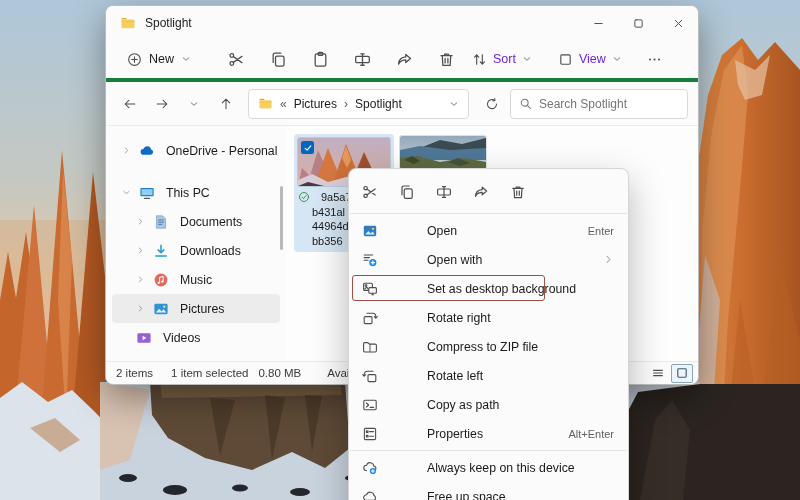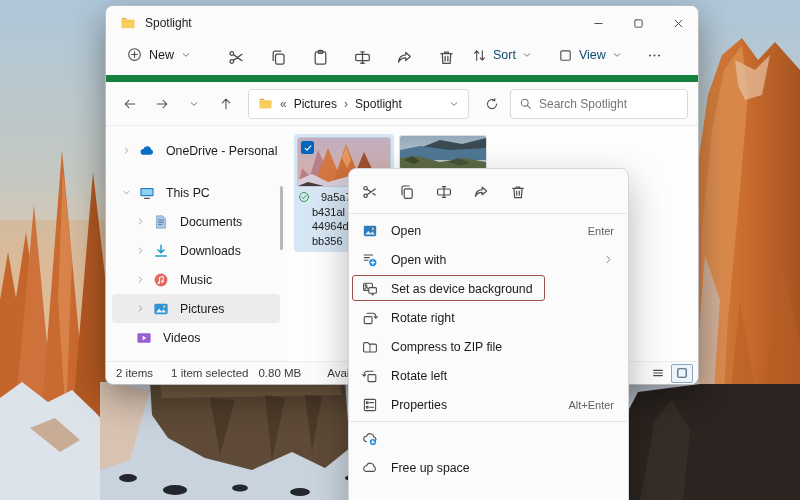--- a/index.html
+++ b/index.html
@@ -16,30 +16,30 @@
   .window { position:absolute; left:105px; top:5px; width:594px; height:380px;
     background:#fbfbfb; border:1px solid #bcbcbc; border-radius:8px;
     box-shadow:0 12px 34px rgba(0,0,0,.38); z-index:10; overflow:hidden; display:flex; flex-direction:column; }
   .titlebar { height:34px; display:flex; align-items:center; padding-left:14px; background:#fbfbfb; }
   .titlebar .ticon { width:16px; height:16px; margin-right:9px; }
   .ttitle { font-size:12px; color:#1b1b1b; }
   .wcontrols { margin-left:auto; display:flex; height:100%; }
   .wbtn { width:40px; height:100%; border:none; background:transparent; display:flex; align-items:center; justify-content:center; cursor:pointer; }
   .wbtn .icon { width:13px; height:13px; }
 
-  .toolbar { height:42px; display:flex; align-items:flex-start; padding:0 44px 0 10px; border-bottom:7px solid #15803d; }
+  .toolbar { height:42px; display:flex; align-items:center; padding:0 44px 0 10px; border-bottom:4px solid #15803d; }
   .newbtn { display:flex; align-items:center; gap:7px; border:none; background:transparent; padding:7px 11px; border-radius:4px; font-size:12.5px; color:#1b1b1b; cursor:pointer; }
   .newbtn .icon { width:15px; height:15px; }
   .newbtn .chev { width:10px; height:10px; }
   .tb-sep { width:1px; height:22px; background:#e1e1e1; margin:0 8px; }
   .tb-icons { display:flex; gap:6px; }
   .icobtn { width:36px; height:34px; border:none; background:transparent; border-radius:4px; display:flex; align-items:center; justify-content:center; cursor:pointer; }
   .icobtn .icon { width:17px; height:17px; }
   .tb-right { margin-left:auto; display:flex; align-items:center; gap:10px; }
-  .ddbtn { display:flex; align-items:center; gap:6px; border:none; background:transparent; padding:7px 8px; border-radius:4px; font-size:12.5px; color:#0c4a6e; cursor:pointer; }
+  .ddbtn { display:flex; align-items:center; gap:6px; border:none; background:transparent; padding:7px 8px; border-radius:4px; font-size:12.5px; color:#6d28d9; cursor:pointer; }
   .ddbtn .icon { width:15px; height:15px; }
   .ddbtn .chev { width:10px; height:10px; }
   .morebtn { width:30px; height:30px; border:none; background:transparent; border-radius:4px; display:flex; align-items:center; justify-content:center; cursor:pointer; }
   .morebtn .icon { width:15px; height:15px; }
 
   .addressbar { height:44px; display:flex; align-items:center; padding:0 10px; gap:5px; border-bottom:1px solid #ececec; }
   .navbtn { width:27px; height:27px; border:none; background:transparent; border-radius:4px; display:flex; align-items:center; justify-content:center; cursor:pointer; }
   .navbtn .icon { width:14px; height:14px; }
   .navbtn .chev { width:10px; height:10px; }
   .crumbbox { flex:1; height:30px; border:1px solid #d9d9d9; border-radius:4px; background:#fff; display:flex; align-items:center; padding:0 9px; gap:7px; margin:0 4px; }
@@ -85,21 +85,21 @@
 
   
   .ctxmenu { position:absolute; left:348px; top:168px; width:281px; height:352px; z-index:20;
     background:#fbfbfb; border:1px solid #d5d5d5; border-radius:8px; box-shadow:0 14px 36px rgba(0,0,0,.28); padding-top:4px; }
   .ctx-iconrow { height:38px; display:flex; align-items:center; padding:0 4px; gap:3px; }
   .ctx-icobtn { width:34px; height:30px; border:none; background:transparent; border-radius:4px; display:flex; align-items:center; justify-content:center; cursor:pointer; }
   .ctx-icobtn .icon { width:16px; height:16px; }
   .ctx-sep { height:1px; background:#e4e4e4; margin:2px 1px; }
   .ctx-item { position:relative; height:29px; display:flex; align-items:center; padding:0 14px 0 13px; gap:13px; font-size:12.3px; color:#1b1b1b; cursor:pointer; }
   .ctx-item .icon { width:16px; height:16px; }
-  .ctx-item .lbl { flex:1; white-space:nowrap; }
+  .ctx-item .lbl { flex:1; white-space:nowrap;margin-left:36px; }
   .ctx-item .shortcut { font-size:11px; color:#606060; }
   .ctx-item .sub { width:11px; height:11px; opacity:.8; }
   .annot { position:absolute; left:3px; top:1px; width:193px; height:26px; border:1.6px solid #9e5045; border-radius:3px; pointer-events:none; }
 </style>
 </head>
 <body>
 
 <div class="desktop">
   <svg viewBox="0 0 800 500" preserveAspectRatio="none">
     <defs>
@@ -661,21 +661,21 @@
           <svg viewBox="0 0 16 16">
             <g fill="none" stroke="#4d4d4d" stroke-width="1.1" stroke-linejoin="round">
               <rect x="1.6" y="2.2" width="8.8" height="7.2" rx="1"></rect>
               <circle cx="4" cy="4.6" r=".9"></circle>
               <path d="M2.4 8.4l2.2-2.2 1.8 1.8"></path>
               <rect x="6.8" y="6.6" width="7.6" height="5.6" rx="1" fill="#f9f9f9"></rect>
               <path d="M9.4 13.8h2.4M10.6 12.2v1.6"></path>
             </g>
           </svg>
         </span>
-        <span class="lbl">Set as device background</span>
+        <span class="lbl">Set as desktop background</span>
         <span class="annot"></span>
       </div>
       <div class="ctx-item">
         <span class="icon">
           <svg viewBox="0 0 16 16">
             <g fill="none" stroke="#4d4d4d" stroke-width="1.1" stroke-linecap="round" stroke-linejoin="round">
               <rect x="2.2" y="6.6" width="7.8" height="7" rx="1"></rect>
               <path d="M5 3.2h5.6a3.2 3.2 0 0 1 3.2 3.2v1.4"></path>
               <path d="M12.3 6.6l1.5 1.6 1.5-1.6"></path>
             </g>
@@ -698,20 +698,31 @@
         <span class="icon">
           <svg viewBox="0 0 16 16">
             <g fill="none" stroke="#4d4d4d" stroke-width="1.1" stroke-linecap="round" stroke-linejoin="round">
               <rect x="6" y="6.6" width="7.8" height="7" rx="1"></rect>
               <path d="M11 3.2H5.4a3.2 3.2 0 0 0-3.2 3.2v1.4"></path>
               <path d="M.7 6.6l1.5 1.6L3.7 6.6"></path>
             </g>
           </svg>
         </span>
         <span class="lbl">Rotate left</span>
+      </div>
+      <div class="ctx-item">
+        <span class="icon">
+          <svg viewBox="0 0 16 16">
+            <g fill="none" stroke="#4d4d4d" stroke-width="1.1" stroke-linecap="round" stroke-linejoin="round">
+              <rect x="1.8" y="3.2" width="12.4" height="9.6" rx="1.2"></rect>
+              <path d="M4.4 6l2.2 2-2.2 2M8.2 10.4h3.4"></path>
+            </g>
+          </svg>
+        </span>
+        <span class="lbl">Copy as path</span>
       </div>
       <div class="ctx-item">
         <span class="icon">
           <svg viewBox="0 0 16 16">
             <g fill="none" stroke="#4d4d4d" stroke-width="1.1" stroke-linecap="round" stroke-linejoin="round">
               <rect x="2.4" y="2.4" width="11.2" height="11.2" rx="1.2"></rect>
               <rect x="4.4" y="4.8" width="1.6" height="1.6"></rect>
               <rect x="4.4" y="9.4" width="1.6" height="1.6"></rect>
               <path d="M7.6 5.6h4M7.6 10.2h4"></path>
             </g>
@@ -722,20 +733,21 @@
       </div>
       <div class="ctx-sep"></div>
       <div class="ctx-item">
         <span class="icon">
           <svg viewBox="0 0 16 16">
             <path d="M4.4 10.6a2.7 2.7 0 0 1 .2-5.4A3.7 3.7 0 0 1 11.8 6a2.5 2.5 0 0 1 1.6 4" fill="none" stroke="#4d4d4d" stroke-width="1.1" stroke-linecap="round"></path>
             <circle cx="10.9" cy="11" r="3.1" fill="#1b8ce3"></circle>
             <path d="M10.9 9.6v2.8M9.5 11h2.8" stroke="#fff" stroke-width="1.1" stroke-linecap="round"></path>
           </svg>
         </span>
+        <span class="lbl">Always keep on this device</span>
       </div>
       <div class="ctx-item">
         <span class="icon">
           <svg viewBox="0 0 16 16">
             <path d="M4.4 11.4a2.8 2.8 0 0 1 .2-5.6A3.8 3.8 0 0 1 12 6.6a2.6 2.6 0 0 1-.4 4.8z" fill="none" stroke="#4d4d4d" stroke-width="1.1" stroke-linecap="round" stroke-linejoin="round"></path>
           </svg>
         </span>
         <span class="lbl">Free up space</span>
       </div>
     </div>

